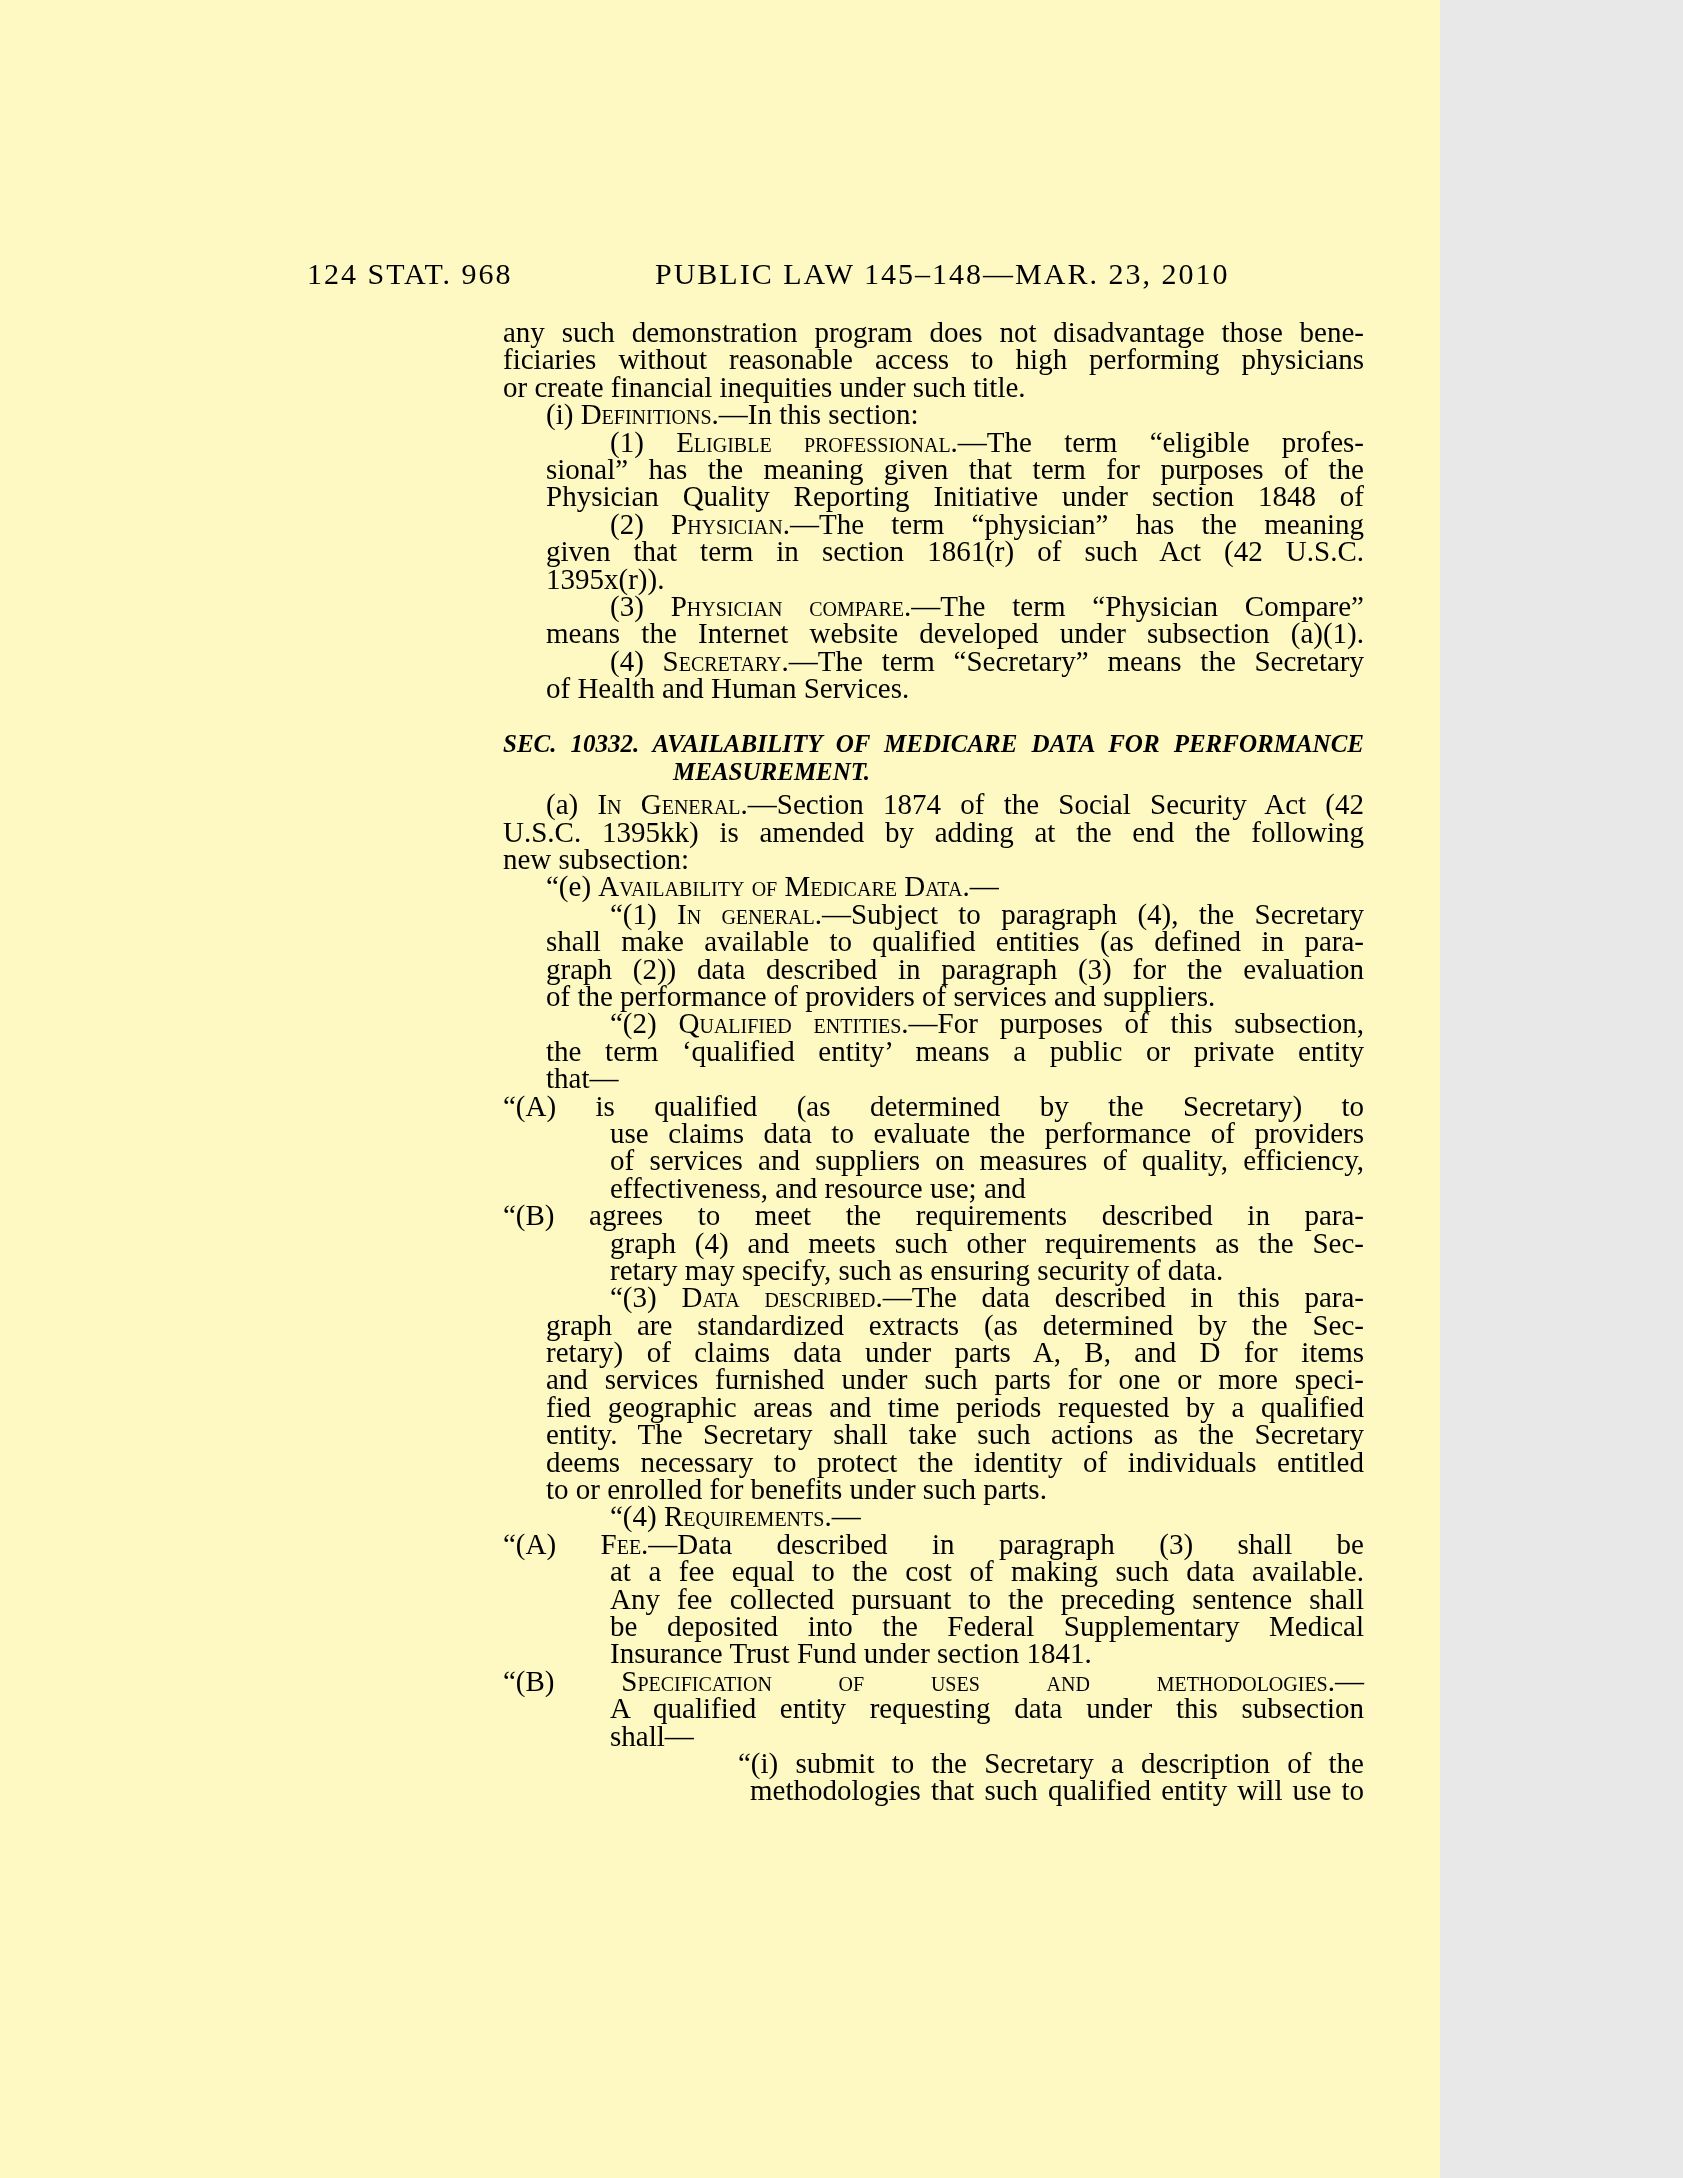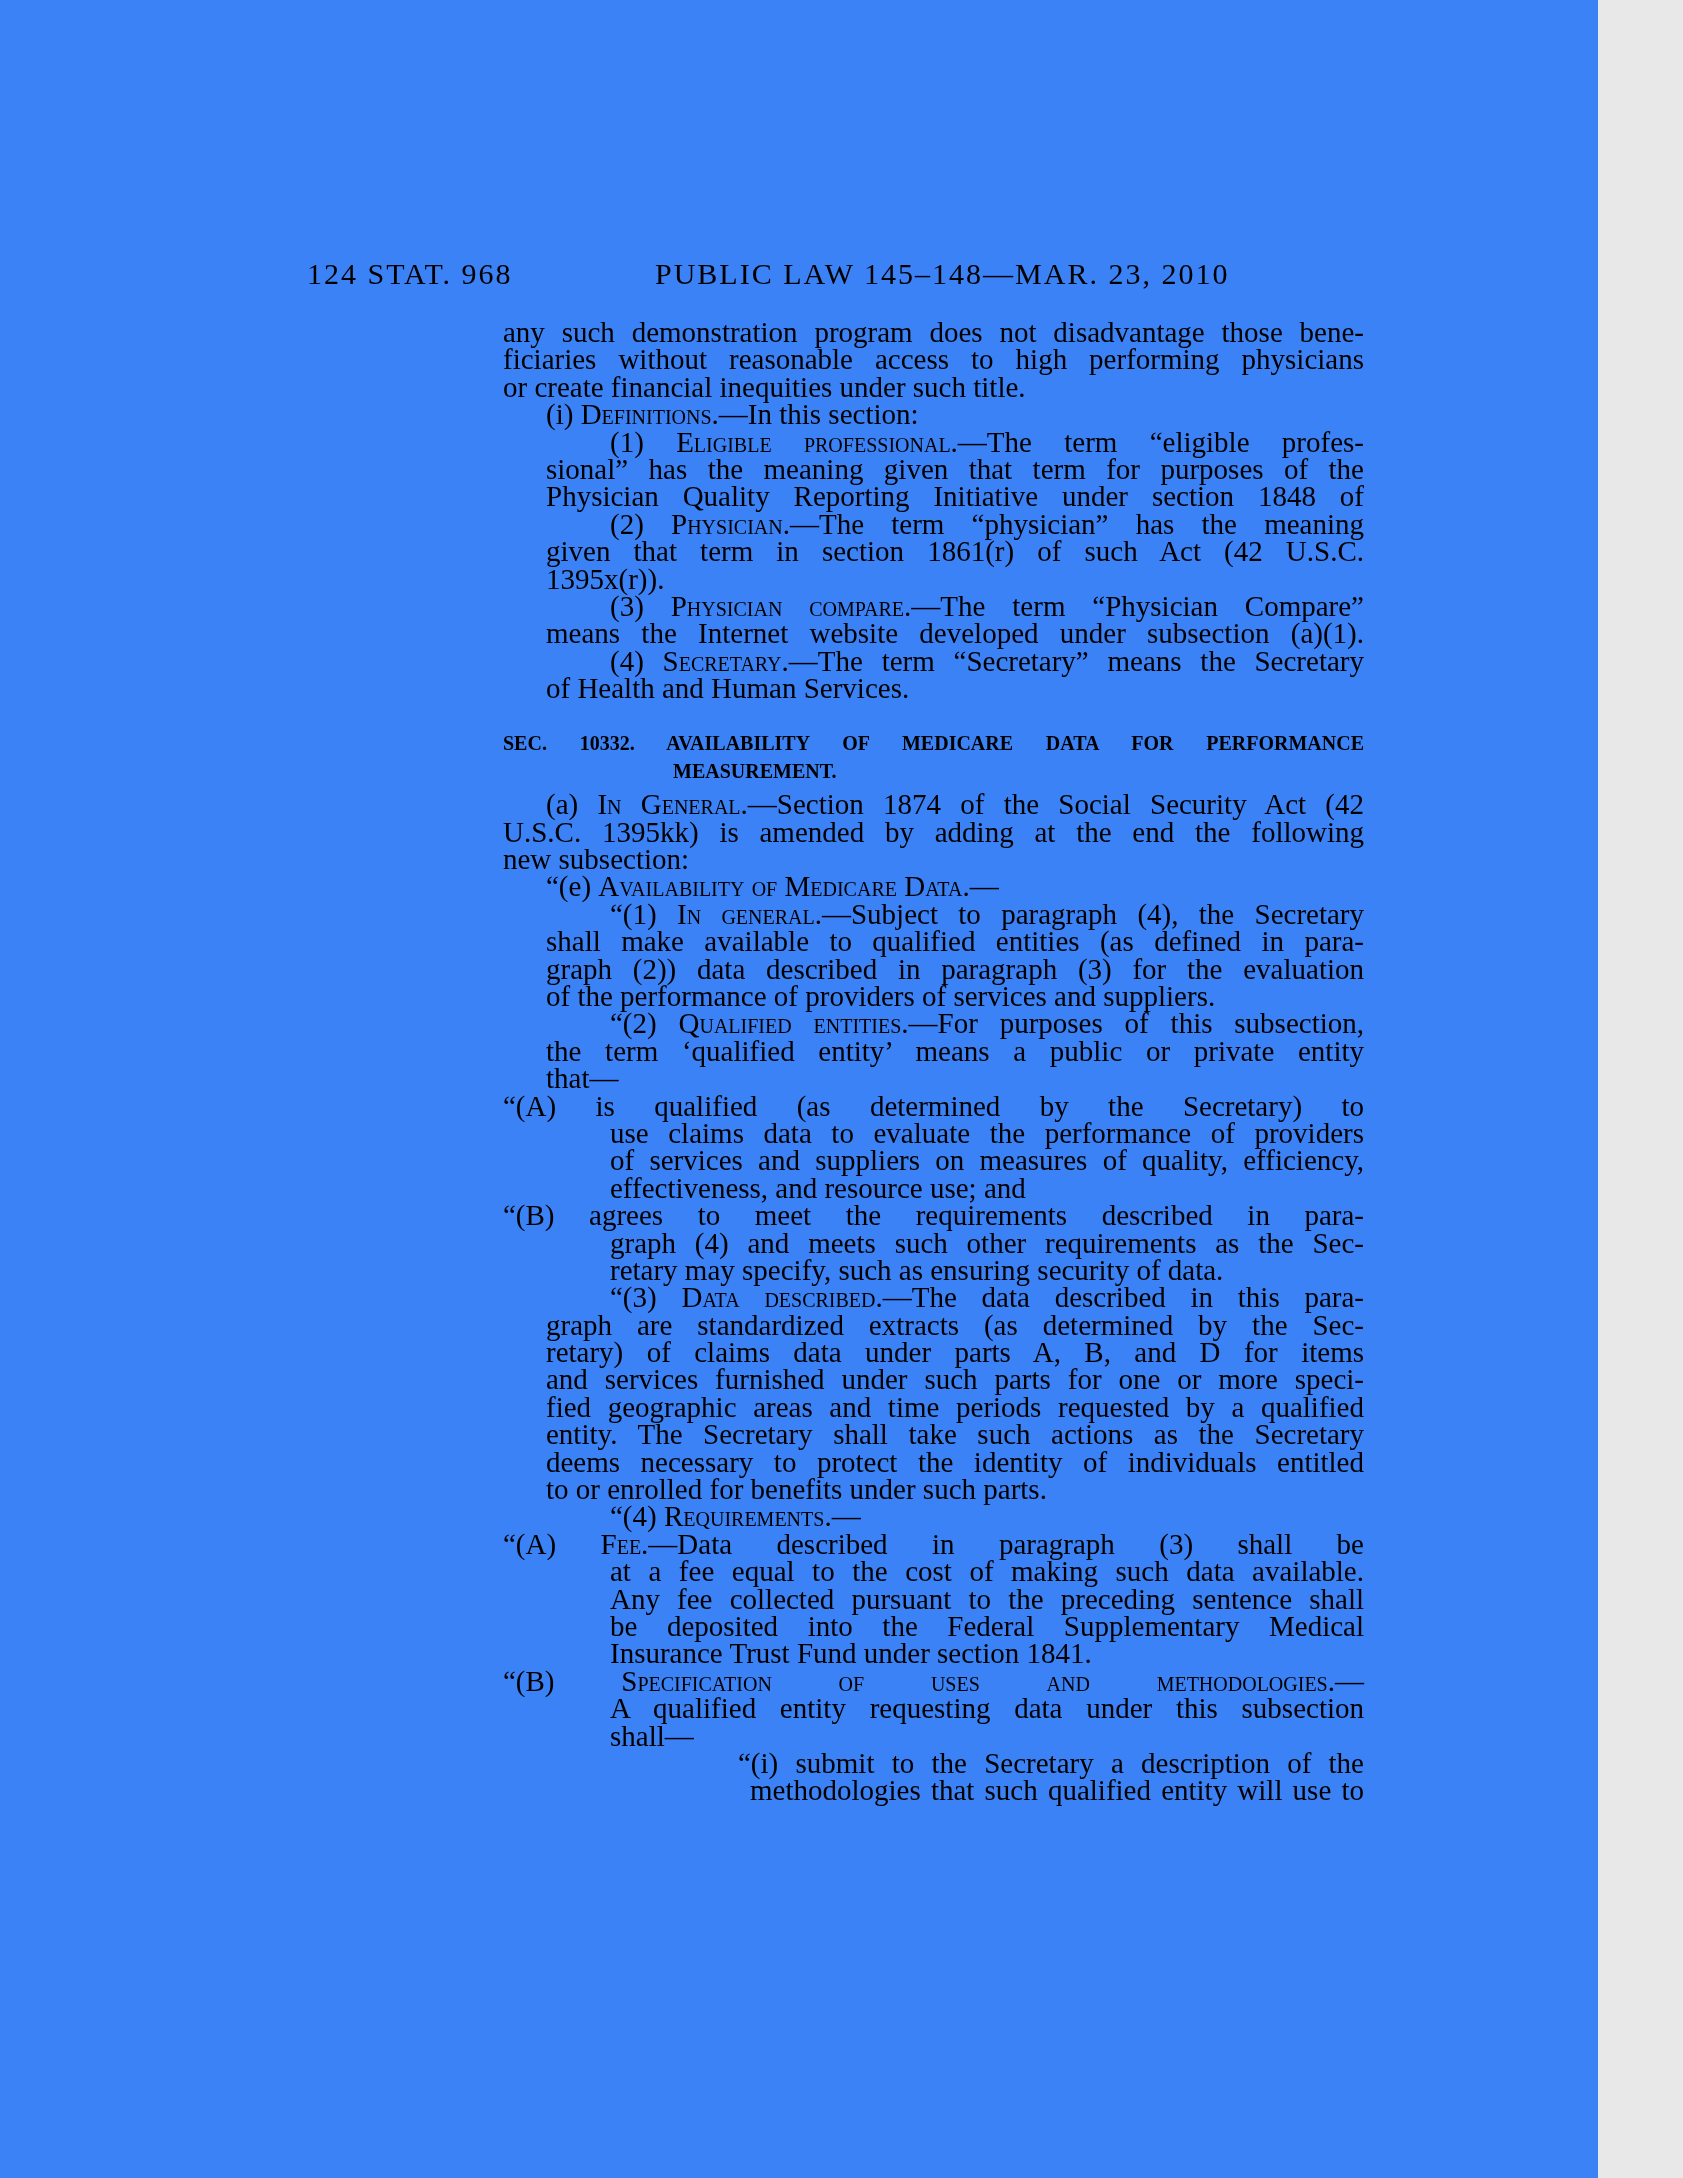--- a/index.html
+++ b/index.html
@@ -1,29 +1,29 @@
 <!DOCTYPE html>
 <html><head>
 <meta charset="utf-8">
 <style>
   html,body{margin:0;padding:0;background:#e8e8e8;}
-  .page{position:relative;width:1598px;height:2178px;background:#3b82f6;
+  .page{position:relative;width:1440px;height:2178px;background:#fef9c3;
         font-family:"Liberation Serif",serif;color:#000;overflow:hidden;}
   .hdr-span{position:absolute;top:257px;font-size:30px;letter-spacing:2px;white-space:nowrap;}
   #hdr-stat{left:307px;}
   #hdr-law{left:655px;}
   #doc{position:absolute;left:503px;top:319px;width:861px;font-size:29px;line-height:27.4px;}
   .line{text-align:justify;text-align-last:left;height:27.4px;white-space:nowrap;}
   .line.j{text-align-last:justify;}
   .m1{margin-left:43px;}
   .m2{margin-left:107px;}
   .m3{}
   .m4f{margin-left:235px;}
   .m4{margin-left:247px;}
-  .head{font-weight:bold;font-size:20px;}
+  .head{font-weight:bold;font-size:25px;font-style:italic;}
   .h0{margin-top:28px;}
   .h1{margin-left:170px;margin-bottom:6px;}
   .sc{font-variant:small-caps;}
 </style>
 </head>
 <body>
 
 <div class="page">
   <div>
     <span class="hdr-span" id="hdr-stat">124 STAT. 968</span>

